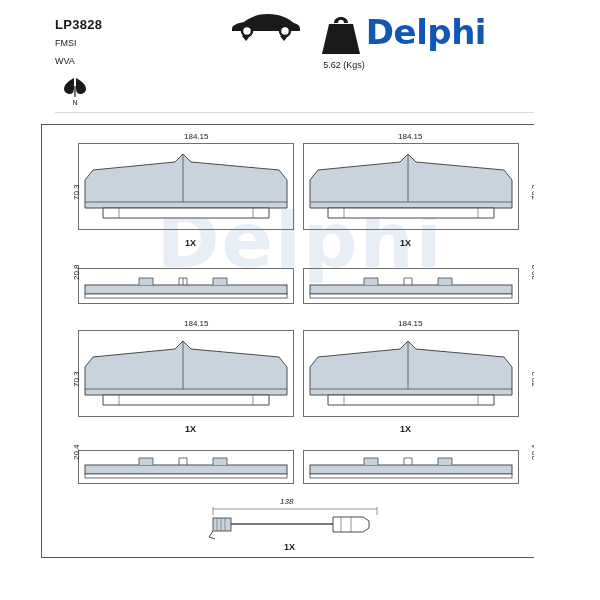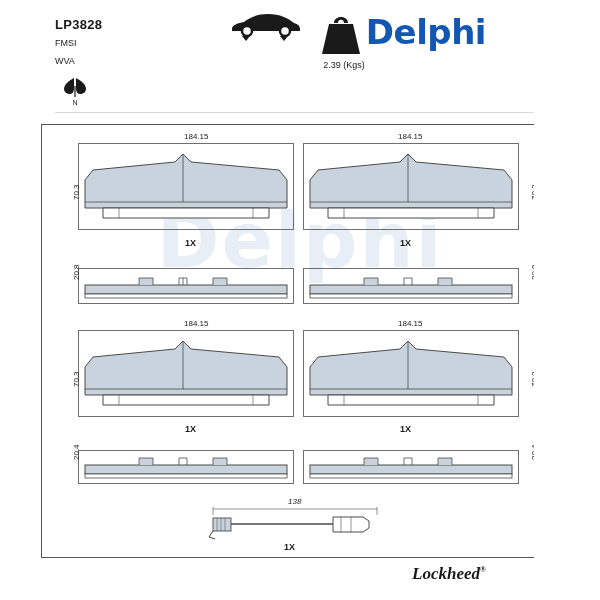--- a/index.html
+++ b/index.html
@@ -197,21 +197,21 @@
       <polygon points="52,26 60,26 56,31" fill="#1a1a1a"></polygon>
     </svg>
   </div>
 
   <div class="weight-icon">
     <svg width="52" height="42" viewBox="0 0 52 42">
       <path d="M26 3 C22 3 19 5.5 19 9 L23 9 C23 7 24.3 5.8 26 5.8 C27.7 5.8 29 7 29 9 L33 9 C33 5.5 30 3 26 3 Z" fill="#1a1a1a"></path>
       <path d="M14 10 L38 10 L45 40 L7 40 Z" fill="#1a1a1a"></path>
     </svg>
   </div>
-  <div class="weight-text">2.39 (Kgs)</div>
+  <div class="weight-text">5.62 (Kgs)</div>
 
   <div class="brand">Delphi</div>
   <div class="header-rule"></div>
 
   <div class="watermark">Delphi</div>
 
   <div class="frame"></div>
 
   <div class="pad-box" style="left:78px; top:143px; width:216px; height:87px;">
     <svg width="214" height="85" viewBox="0 0 214 85">
@@ -307,37 +307,34 @@
     <svg width="214" height="32" viewBox="0 0 214 32">
       <rect x="6" y="14" width="202" height="9" fill="#c9d3dd" stroke="#4a4a4a" stroke-width="1"></rect>
       <rect x="6" y="23" width="202" height="4" fill="#ffffff" stroke="#4a4a4a" stroke-width="0.8"></rect>
       <path d="M60 14 L60 7 L74 7 L74 14" fill="#c9d3dd" stroke="#4a4a4a" stroke-width="0.8"></path>
       <path d="M134 14 L134 7 L148 7 L148 14" fill="#c9d3dd" stroke="#4a4a4a" stroke-width="0.8"></path>
       <path d="M100 14 L100 7 L108 7 L108 14" fill="none" stroke="#4a4a4a" stroke-width="0.8"></path>
     </svg>
   </div>
   <div class="dim-label vert" style="left:530px; top:460px;">20.4</div>
 
-  <div class="dim-label" style="left:288px; top:497px;font-style:italic;">138</div>
+  <div class="dim-label" style="left:280px; top:497px;font-style:italic;">138</div>
   <div style="position:absolute; left:205px; top:505px; width:180px; height:38px;">
     <svg width="180" height="38" viewBox="0 0 180 38">
 
       <path d="M8 4 L172 4" stroke="#4a4a4a" stroke-width="0.6"></path>
       <path d="M8 2 L8 10 M172 2 L172 10" stroke="#4a4a4a" stroke-width="0.6"></path>
 
       <rect x="8" y="13" width="18" height="13" fill="#c9d3dd" stroke="#4a4a4a" stroke-width="0.9"></rect>
       <path d="M12 13 L12 26 M16 13 L16 26 M20 13 L20 26" stroke="#4a4a4a" stroke-width="0.5"></path>
 
       <path d="M26 19 L128 19" stroke="#4a4a4a" stroke-width="1.4"></path>
 
       <path d="M8 26 L4 32 L10 34" fill="none" stroke="#4a4a4a" stroke-width="1"></path>
 
       <path d="M128 12 L158 12 L164 16 L164 23 L158 27 L128 27 Z" fill="#ffffff" stroke="#4a4a4a" stroke-width="1"></path>
       <path d="M136 12 L136 27 M146 12 L146 27" stroke="#4a4a4a" stroke-width="0.6"></path>
     </svg>
   </div>
   <div class="qty" style="left:284px; top:542px;">1X</div>
 
-  <div class="lockheed">
-    <span>Lockheed</span><sup>®</sup>
-  </div>
 
 </div>
 
 </body></html>

